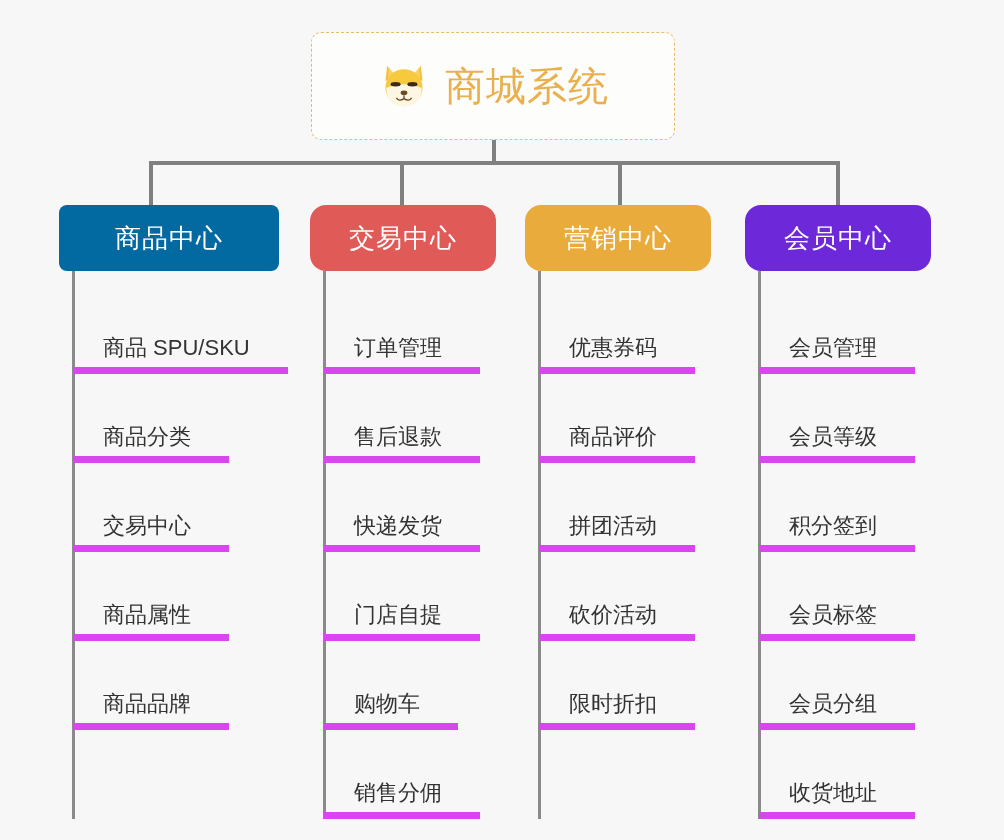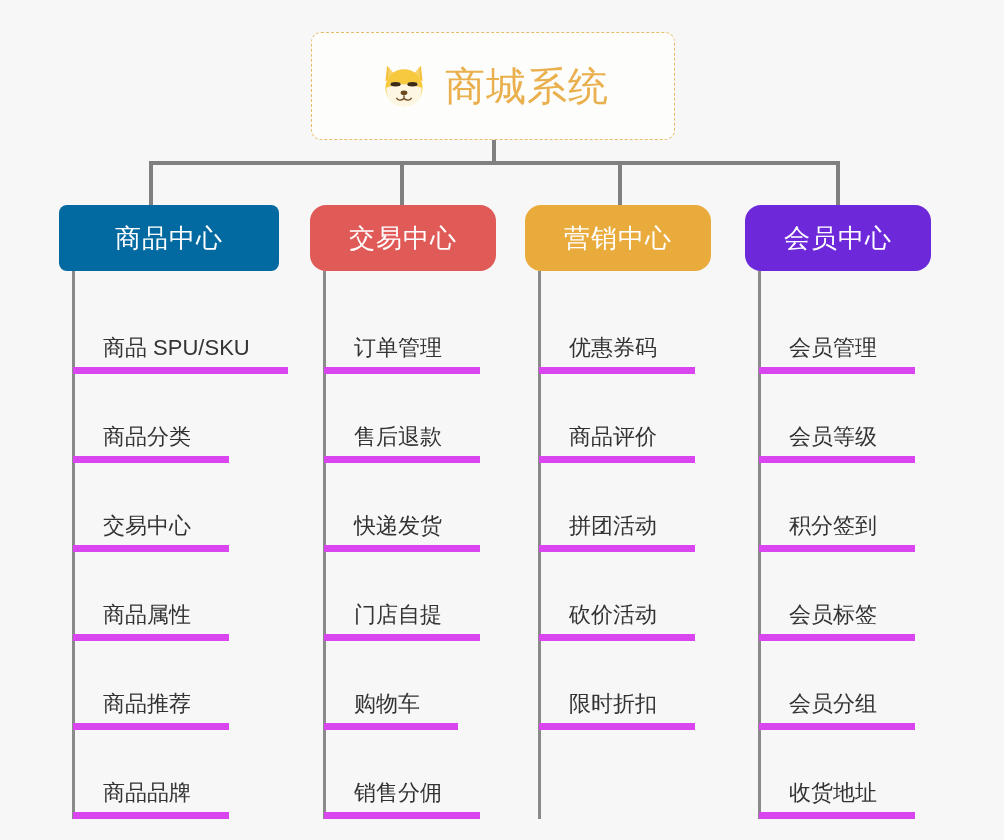--- a/index.html
+++ b/index.html
@@ -181,23 +181,20 @@
       <div class="leaf-item">
           <span class="leaf-label">商品分类</span>
         </div>
       <div class="leaf-item">
           <span class="leaf-label">交易中心</span>
         </div>
       <div class="leaf-item">
           <span class="leaf-label">商品属性</span>
         </div>
       <div class="leaf-item">
-          <span class="leaf-label">商品推荐</span>
-        </div>
-      <div class="leaf-item">
           <span class="leaf-label">商品品牌</span>
         </div>
     </div>
   </div>
 
   <div class="column col-1">
     <div class="cat-box w-186" style="background: rgb(224, 90, 88);">交易中心</div>
     <div class="leaf-list">
       <div class="leaf-spine" style="height: 548px;"></div>
       <div class="leaf-item">

